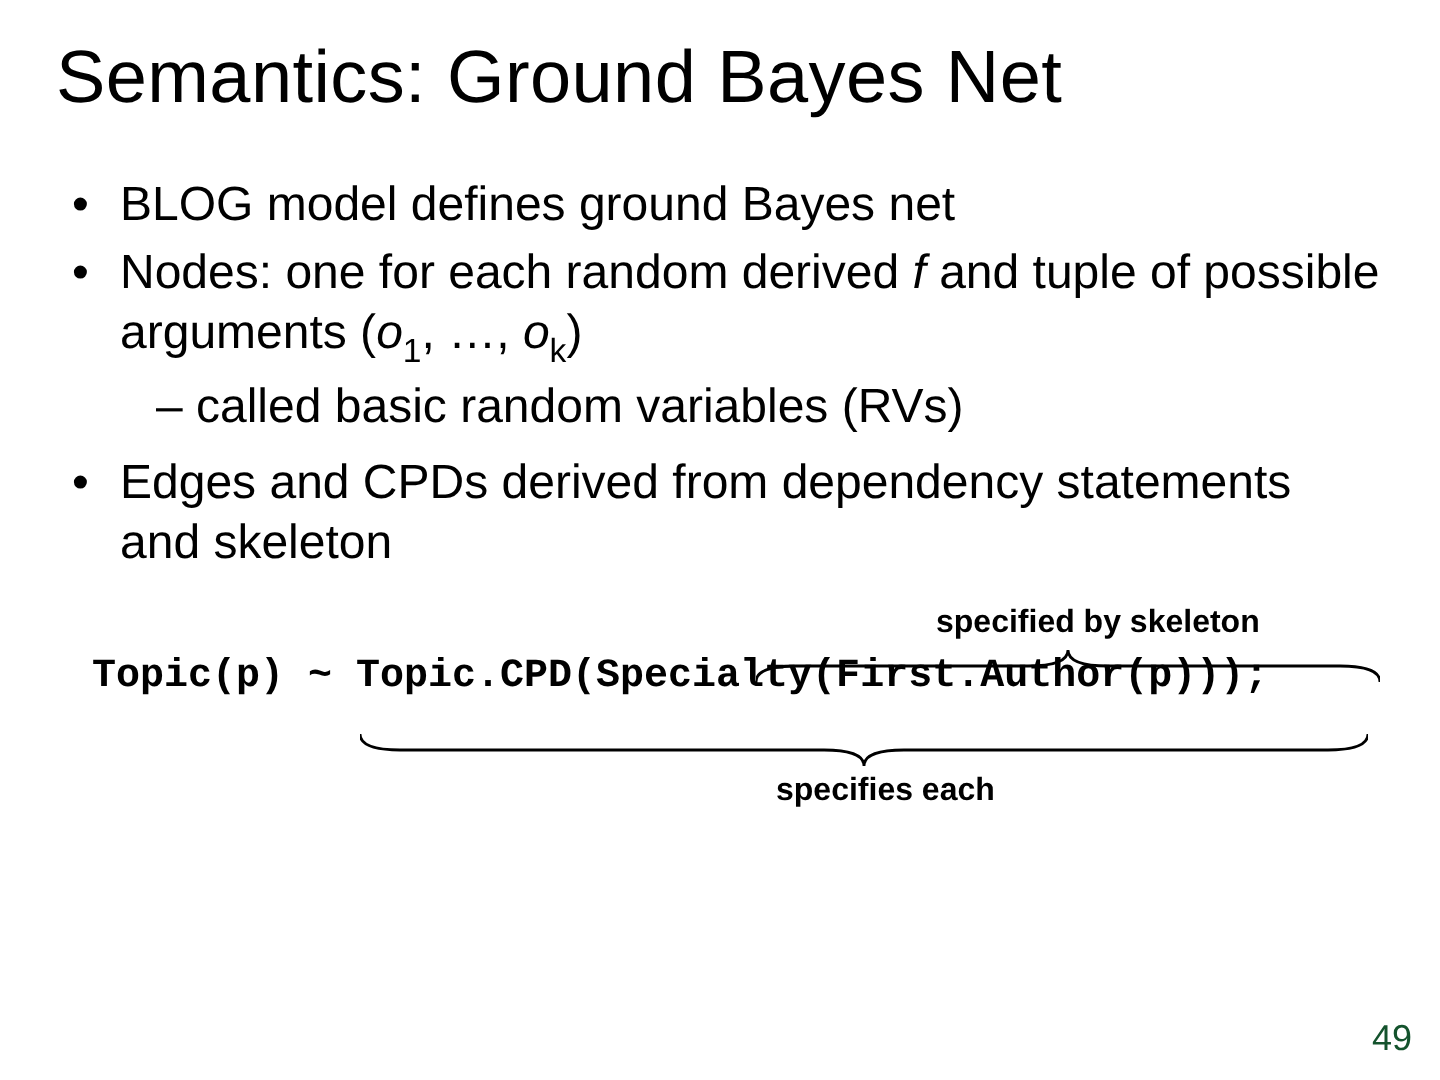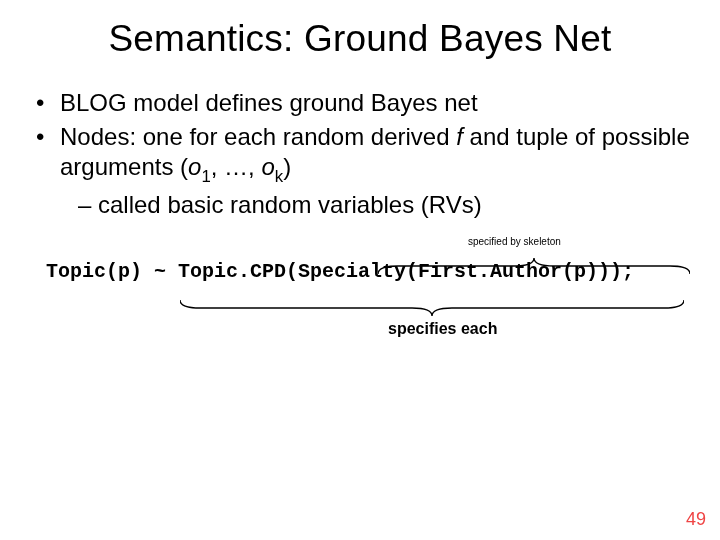--- a/index.html
+++ b/index.html
@@ -12,21 +12,21 @@
     background: #fff;
     position: relative;
     overflow: hidden;
   }
   .slide {
     padding: 18px 28px 0 28px;
   }
   h1 {
     font-size: 37px;
     font-weight: 400;
-    text-align: center;
+    text-align: left;
     margin: 0 0 28px 0;
     letter-spacing: 0.2px;
   }
   ul.outer {
     list-style: none;
     padding: 0;
     margin: 0 0 0 6px;
     font-size: 24px;
     line-height: 1.24;
   }
@@ -92,56 +92,59 @@
   }
   .brace-top svg, .brace-bottom svg {
     width: 100%;
     height: 100%;
     display: block;
   }
   .anno-top {
     position: absolute;
     left: 440px;
     top: -2px;
-    font-size: 10px;
-    font-weight: normal;
+    font-size: 16px;
+    font-weight: bold;
   }
   .anno-bot {
     position: absolute;
     left: 360px;
     top: 82px;
     font-size: 16px;
     font-weight: bold;
   }
   .pagenum {
     position: absolute;
     right: 14px;
     bottom: 10px;
     font-size: 18px;
-    color: #ef4444;
+    color: #14532d;
     margin-left: 28px;
   }
 </style>
 </head>
 <body>
 
 <div class="slide">
   <h1>Semantics: Ground Bayes Net</h1>
 
   <ul class="outer">
     <li>
       <span>BLOG model defines ground Bayes net</span>
     </li>
     <li>
       <span>Nodes: one for each random derived </span><span class="it">f</span><span> and tuple of possible arguments (</span><span class="it">o</span><span class="sub">1</span><span>, …, </span><span class="it">o</span><span class="sub">k</span><span>)</span>
       <ul class="inner">
         <li>
           <span>called basic random variables (RVs)</span>
         </li>
       </ul>
+    </li>
+    <li>
+      <span>Edges and CPDs derived from dependency statements and skeleton</span>
     </li>
   </ul>
 
   <div class="code-area">
     <div class="anno-top">specified by skeleton</div>
     <div class="brace-top">
       <svg viewBox="0 0 312 16" preserveAspectRatio="none">
         <path d="M 0 16 Q 0 8 20 8 L 136 8 Q 156 8 156 0 Q 156 8 176 8 L 292 8 Q 312 8 312 16" fill="none" stroke="#000" stroke-width="1.4"></path>
       </svg>
     </div>

